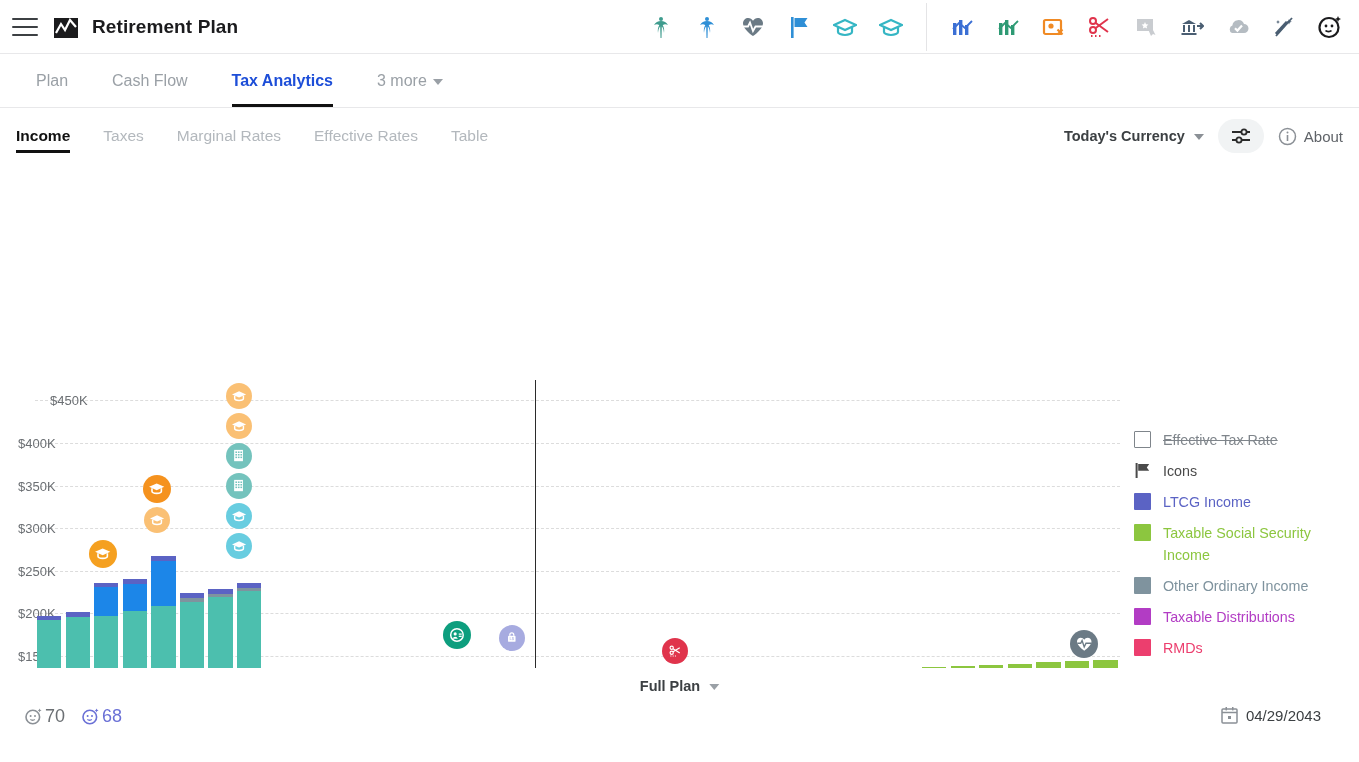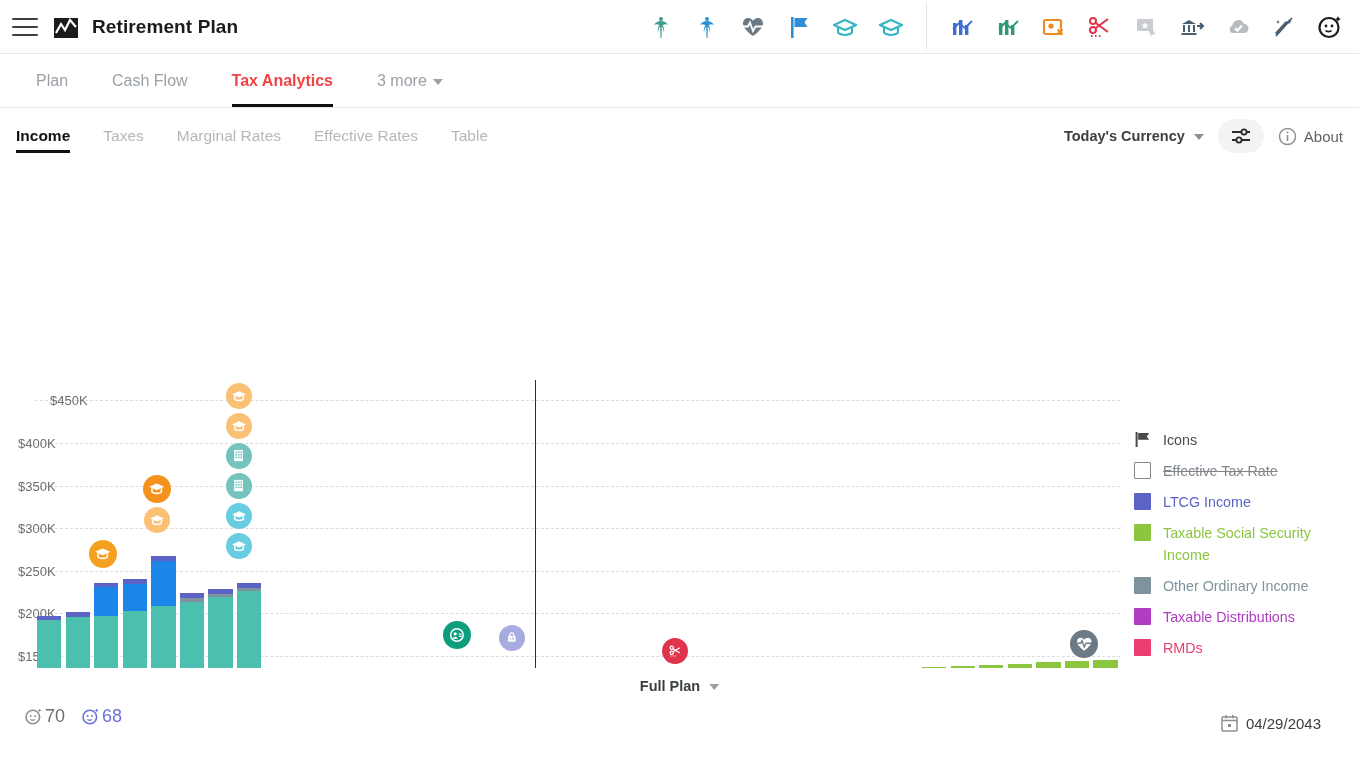--- a/index.html
+++ b/index.html
@@ -46,21 +46,21 @@
   .maintabs {
     height: 54px; display: flex; align-items: stretch;
     border-bottom: 1px solid #e8e8ea; background: #fff;
     padding-left: 14px;
   }
   .mtab {
     display: flex; align-items: center; gap: 6px;
     font-size: 16px; color: #9aa0a6; cursor: pointer;
     padding: 0 22px; position: relative;
   }
-  .mtab.active { color: #ef4444; font-weight: bold; }
+  .mtab.active { color: #1d4ed8; font-weight: bold; }
   .mtab.active::after {
     content:""; position: absolute; left: 22px; right: 22px; bottom: 0;
     height: 3px; background: #111;
   }
   .caret {
     width: 0; height: 0; border-left: 5px solid transparent;
     border-right: 5px solid transparent; border-top: 6px solid #9aa0a6;
     margin-top: 2px;
   }
 
@@ -143,21 +143,21 @@
   
   .footer { position: absolute; left:0; top: 668px; width: 1359px; height: 94px; background:#fff; }
   .fullplan {
     position:absolute; left:50%; transform: translateX(-50%); top: 10px;
     display:flex; align-items:center; gap:9px;
     font-size:14.5px; font-weight: bold; color:#3c4043; cursor:pointer;
   }
   .ages { position:absolute; left: 24px; top: 38px; display:flex; align-items:center; gap: 16px; }
   .agechip { display:flex; align-items:center; gap:2px; font-size: 18px; }
   .datechip {
-    position:absolute; right: 38px; top: 46px;
+    position:absolute; right: 38px; top: 38px;
     display:flex; align-items:center; gap:8px; font-size: 15px; color:#3c4043;
   }
 </style>
 </head>
 <body>
 
 <div class="topbar">
   <div class="topbar-left">
     <div class="hamburger">
       <span></span>
@@ -654,29 +654,29 @@
       <div class="bubble" style="left: 1070px; top: 466px; width: 28px; height: 28px; background: rgb(107, 122, 133);">
         <svg viewBox="0 0 24 24" width="66%" height="66%">
           <path d="M12 20.5S2.6 14.2 2.6 8.6c0-3.2 2.4-5.1 4.9-5.1 1.9 0 3.6 1.1 4.5 2.6.9-1.5 2.6-2.6 4.5-2.6 2.5 0 4.9 1.9 4.9 5.1 0 5.6-9.4 11.9-9.4 11.9z" fill="#fff"></path>
           <polyline points="3,10.8 7.4,10.8 9.2,7.2 12,15.6 14.3,10.8 21,10.8" fill="none" stroke="#6b7a85" stroke-width="1.8"></polyline>
         </svg>
       </div>
     </div>
 
   <div class="legend" id="legend">
       <div class="legrow">
+        <span class="swatch hollow"></span>
+        <span class="legtext struck" style="color: rgb(127, 133, 139);">Effective Tax Rate</span>
+      </div>
+      <div class="legrow">
         <span class="swatch"><svg width="17" height="17" viewBox="0 0 17 17">
             <rect x="1.6" y="1" width="2" height="15" fill="#4a4a4a"></rect>
             <path d="M4.2 2h11l-2.4 3.4 2.4 3.4h-11z" fill="#4a4a4a"></path>
           </svg></span>
         <span class="legtext" style="color: rgb(74, 74, 74);">Icons</span>
-      </div>
-      <div class="legrow">
-        <span class="swatch hollow"></span>
-        <span class="legtext struck" style="color: rgb(127, 133, 139);">Effective Tax Rate</span>
       </div>
       <div class="legrow">
         <span class="swatch" style="background: rgb(91, 99, 196);"></span>
         <span class="legtext" style="color: rgb(91, 99, 196);">LTCG Income</span>
       </div>
       <div class="legrow">
         <span class="swatch" style="background: rgb(140, 198, 63);"></span>
         <span class="legtext" style="color: rgb(140, 198, 63);">Taxable Social Security Income</span>
       </div>
       <div class="legrow">

